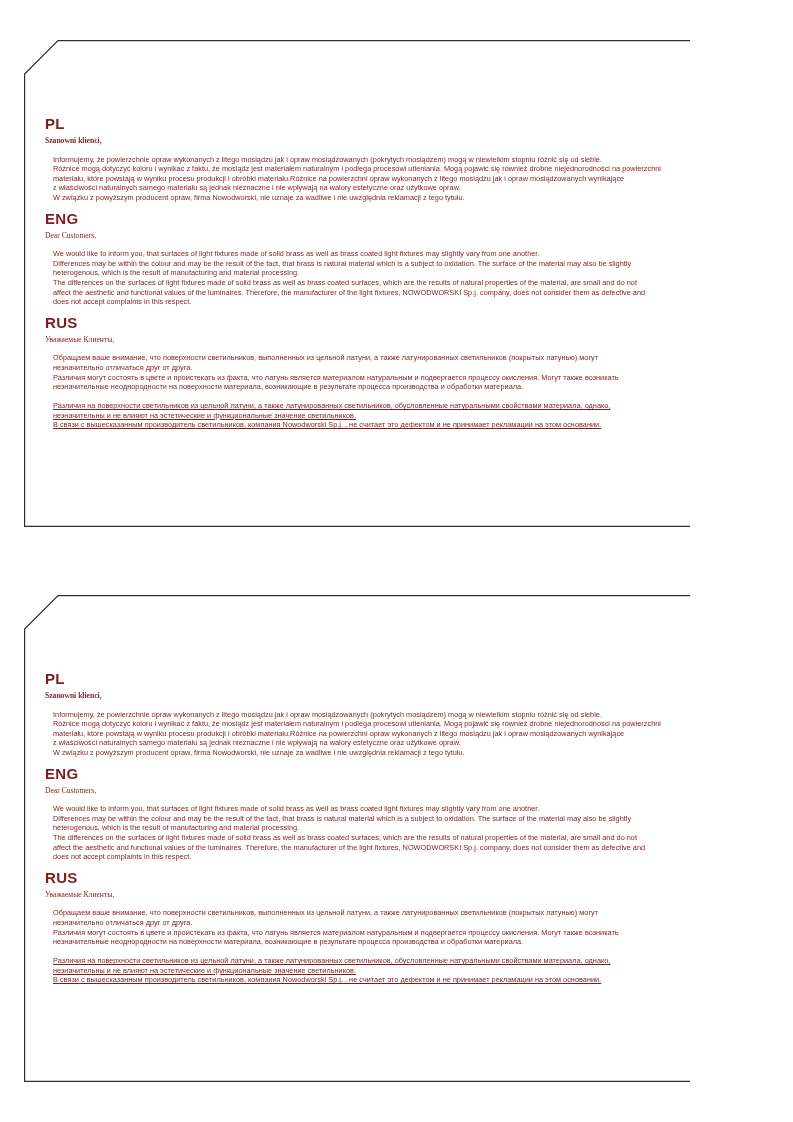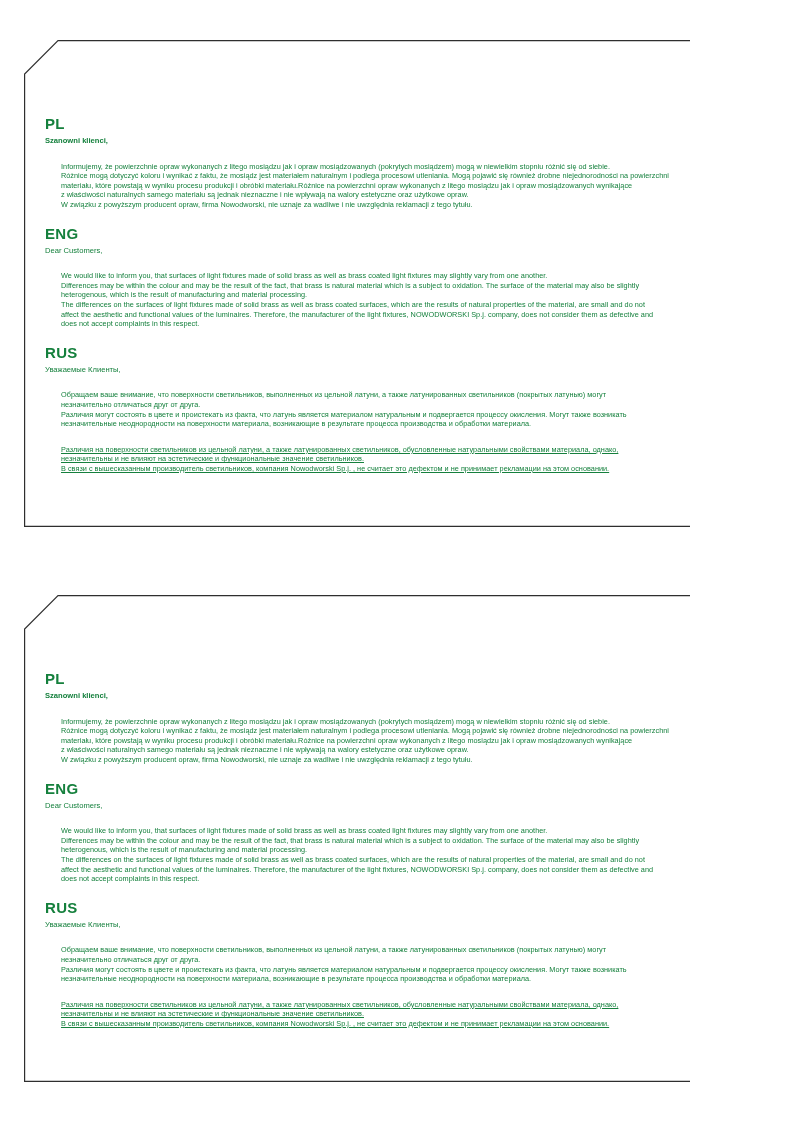--- a/index.html
+++ b/index.html
@@ -3,21 +3,21 @@
 <meta charset="utf-8">
 <style>
   html, body { margin: 0; padding: 0; background: #ffffff; }
   .page {
     position: relative;
     width: 690px;
     height: 1122px;
     background: #ffffff;
     overflow: hidden;
     font-family: "Liberation Sans", "DejaVu Sans", sans-serif;
-    color: #15803d;
+    color: #7f1d1d;
   }
   .panel {
     position: absolute;
     left: 24px;
     width: 745px;
     height: 487px;
   }
   .panel-1 { top: 40px; }
   .panel-2 { top: 595px; }
   .panel-outline {
@@ -41,28 +41,29 @@
     font-size: 15px;
     font-weight: 700;
     letter-spacing: 0.3px;
     line-height: 16px;
     margin: 0 0 4px 0;
   }
   .greeting {
     font-size: 7.6px;
     line-height: 9.6px;
     margin: 0 0 9px 0;
+    font-family: Liberation Serif, serif;
   }
   .greeting.bold { font-weight: 700; }
   .para {
     font-size: 7.3px;
     line-height: 9.6px;
     letter-spacing: 0.02px;
     white-space: pre-line;
-    margin: 16px;
+    margin: 8px;
   }
   .para + .para { margin-top: 9.6px; text-decoration: underline; }
 </style>
 </head>
 <body>
 
 <div class="page">
 
   <div class="panel panel-1">
     <svg class="panel-outline" viewBox="0 0 745 487" width="745" height="487" xmlns="http://www.w3.org/2000/svg">

